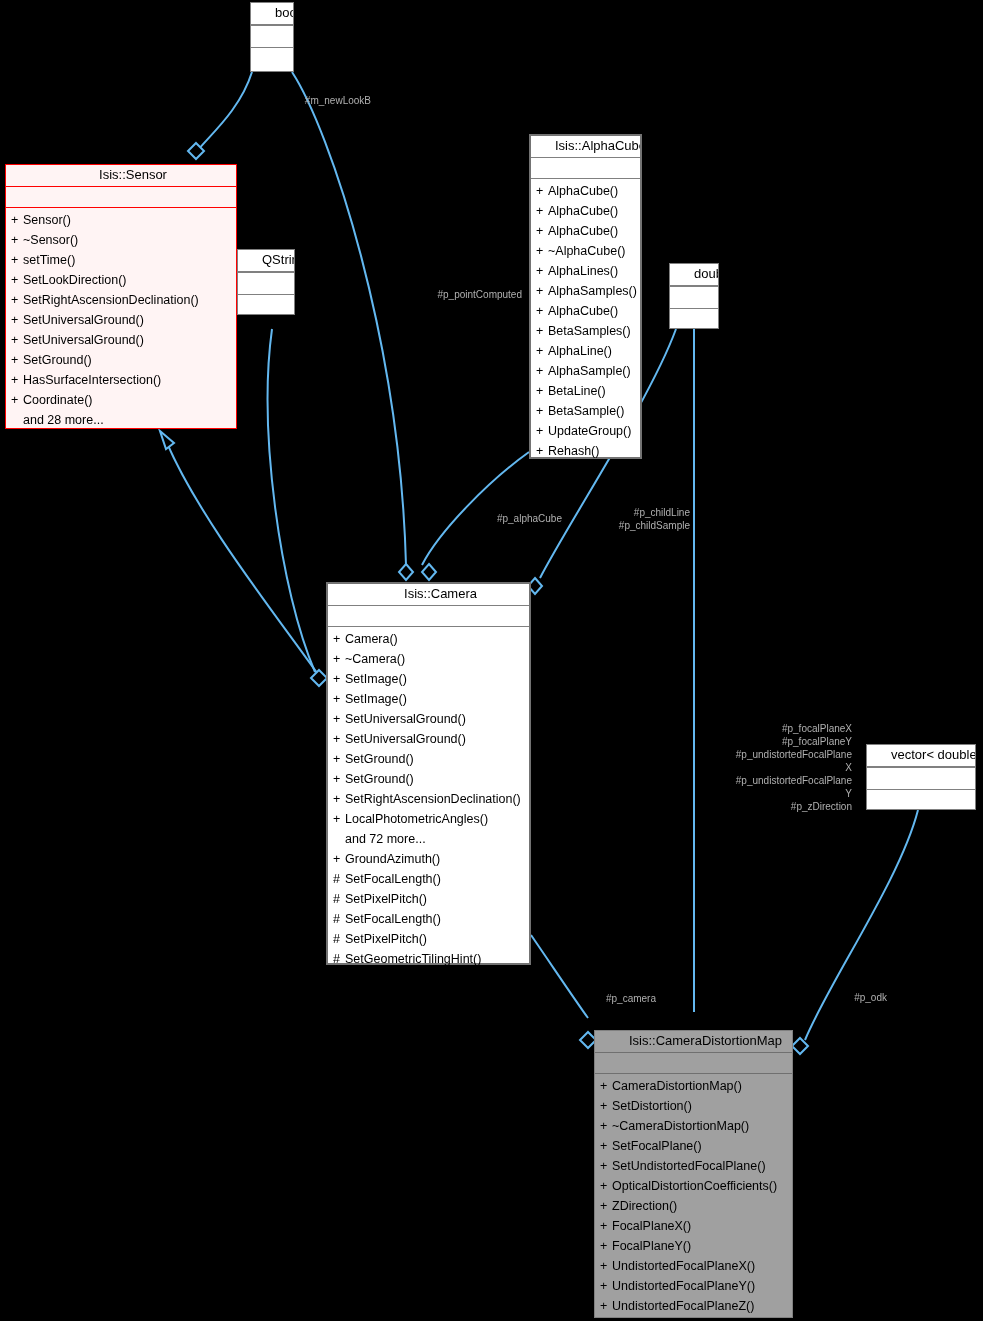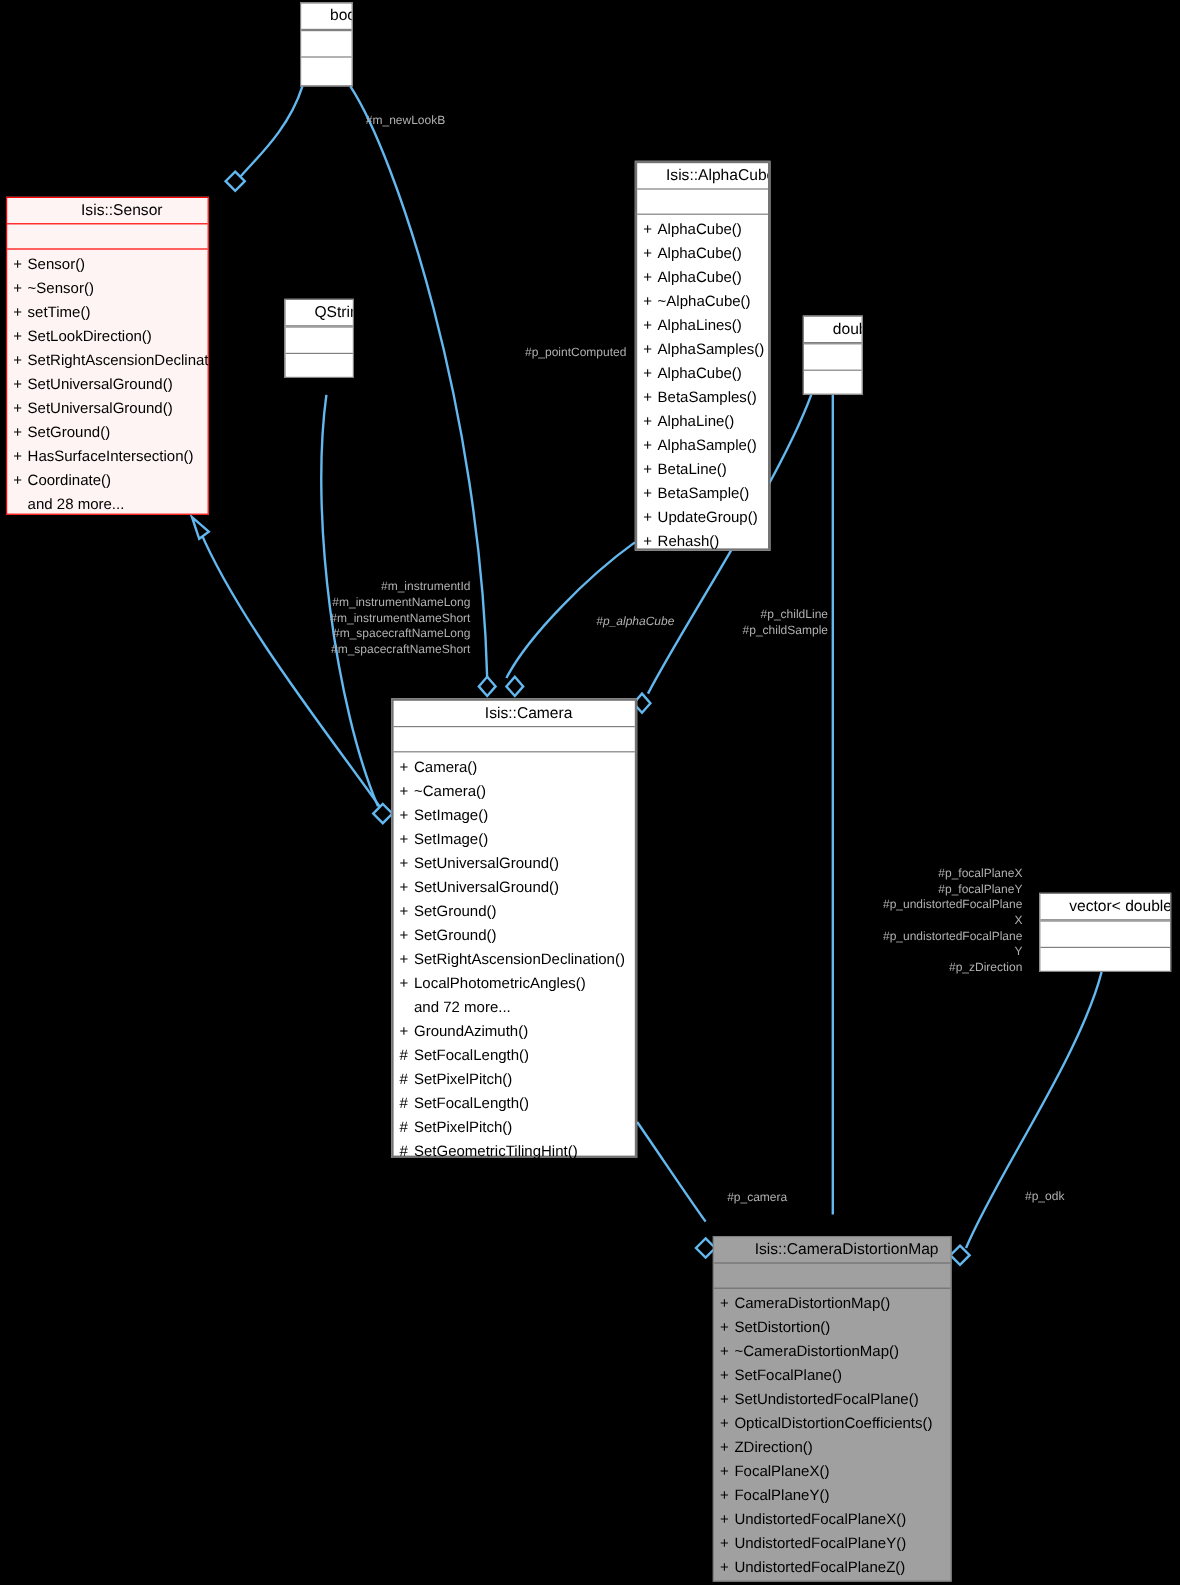--- a/index.html
+++ b/index.html
@@ -144,21 +144,21 @@
       <polygon points="160,431 174,443 166,449"></polygon>
     </g>
   </svg>
 
   <div class="node simple" style="left:250px; top:2px; width:44px; height:70px;">
     <div class="title">bool</div>
     <div class="c2"></div>
     <div class="c3"></div>
   </div>
 
-  <div class="node redbox" style="left:5px; top:164px; width:169px; height:265px;">
+  <div class="node redbox" style="left:5px; top:164px; width:232px; height:265px;">
     <div class="title">Isis::Sensor</div>
     <div class="attrs"></div>
     <div class="ops">
       <div class="row"><span class="vis">+</span><span>Sensor()</span></div>
       <div class="row"><span class="vis">+</span><span>~Sensor()</span></div>
       <div class="row"><span class="vis">+</span><span>setTime()</span></div>
       <div class="row"><span class="vis">+</span><span>SetLookDirection()</span></div>
       <div class="row"><span class="vis">+</span><span>SetRightAscensionDeclination()</span></div>
       <div class="row"><span class="vis">+</span><span>SetUniversalGround()</span></div>
       <div class="row"><span class="vis">+</span><span>SetUniversalGround()</span></div>
@@ -248,27 +248,22 @@
       <div class="row"><span class="vis">+</span><span>UndistortedFocalPlaneX()</span></div>
       <div class="row"><span class="vis">+</span><span>UndistortedFocalPlaneY()</span></div>
       <div class="row"><span class="vis">+</span><span>UndistortedFocalPlaneZ()</span></div>
     </div>
   </div>
 
   <div class="edge-label" style="left:241px; top:94px; width:130px;">#m_newLookB</div>
 
   <div class="edge-label" style="left:382px; top:288px; width:140px;">#p_pointComputed</div>
 
-  <div class="edge-label" style="left:232px; top:483px; width:160px;">#m_instrumentId
-#m_instrumentNameLong
-#m_instrumentNameShort
-#m_spacecraftNameLong
-#m_spacecraftNameShort</div>
-
-  <div class="edge-label" style="left:462px; top:512px; width:100px;font-style:italic;">#p_alphaCube</div>
+
+  <div class="edge-label" style="left:462px; top:512px; width:100px;">#p_alphaCube</div>
 
   <div class="edge-label" style="left:570px; top:506px; width:120px;">#p_childLine
 #p_childSample</div>
 
   <div class="edge-label" style="left:682px; top:722px; width:170px;">#p_focalPlaneX
 #p_focalPlaneY
 #p_undistortedFocalPlane
 X
 #p_undistortedFocalPlane
 Y

